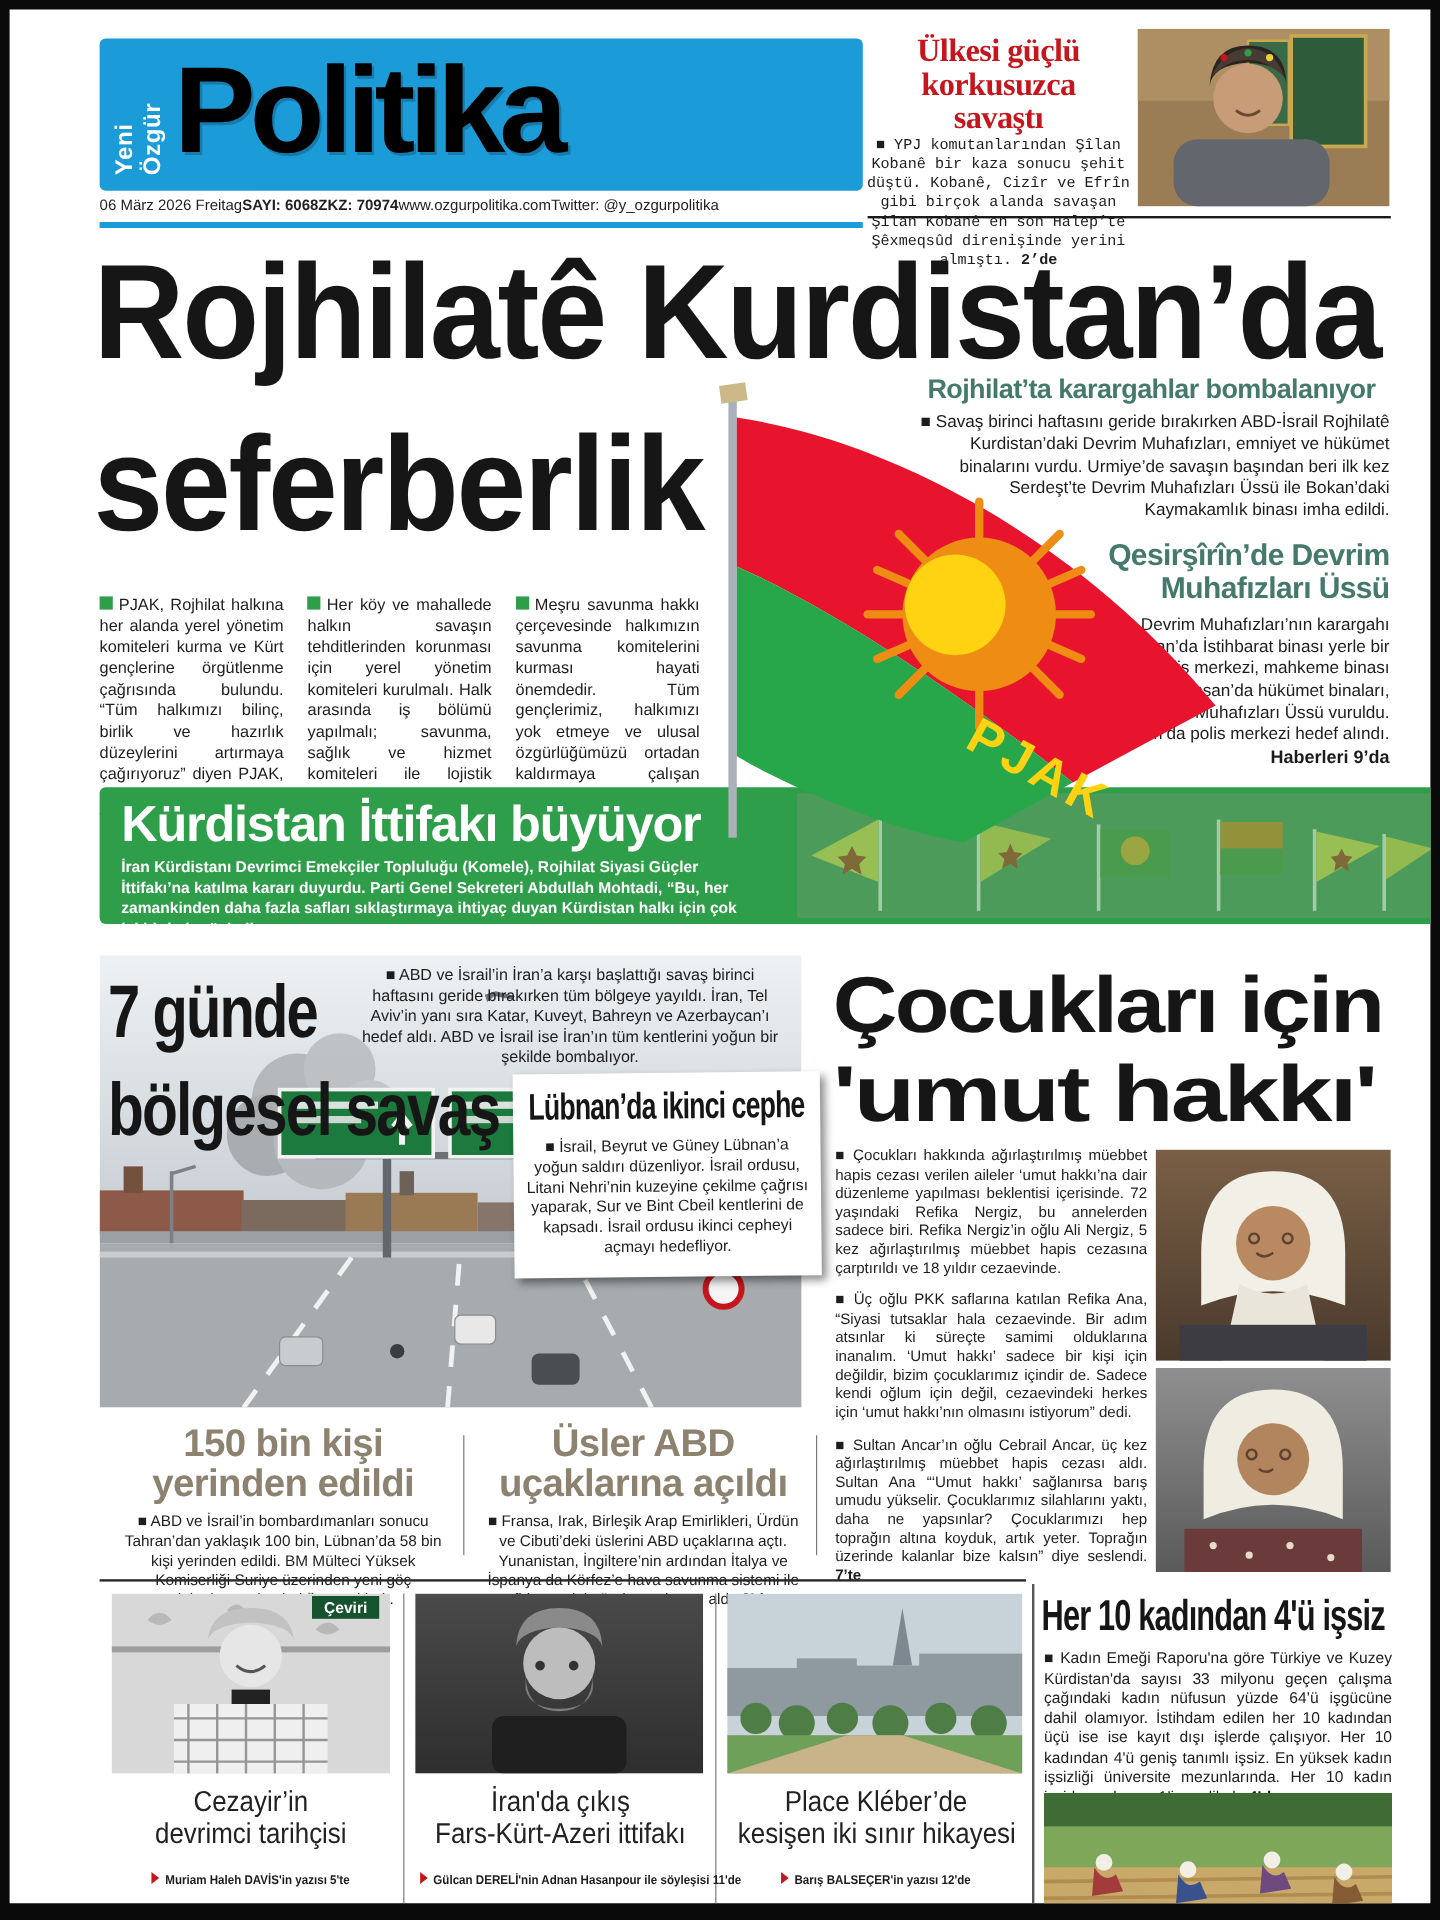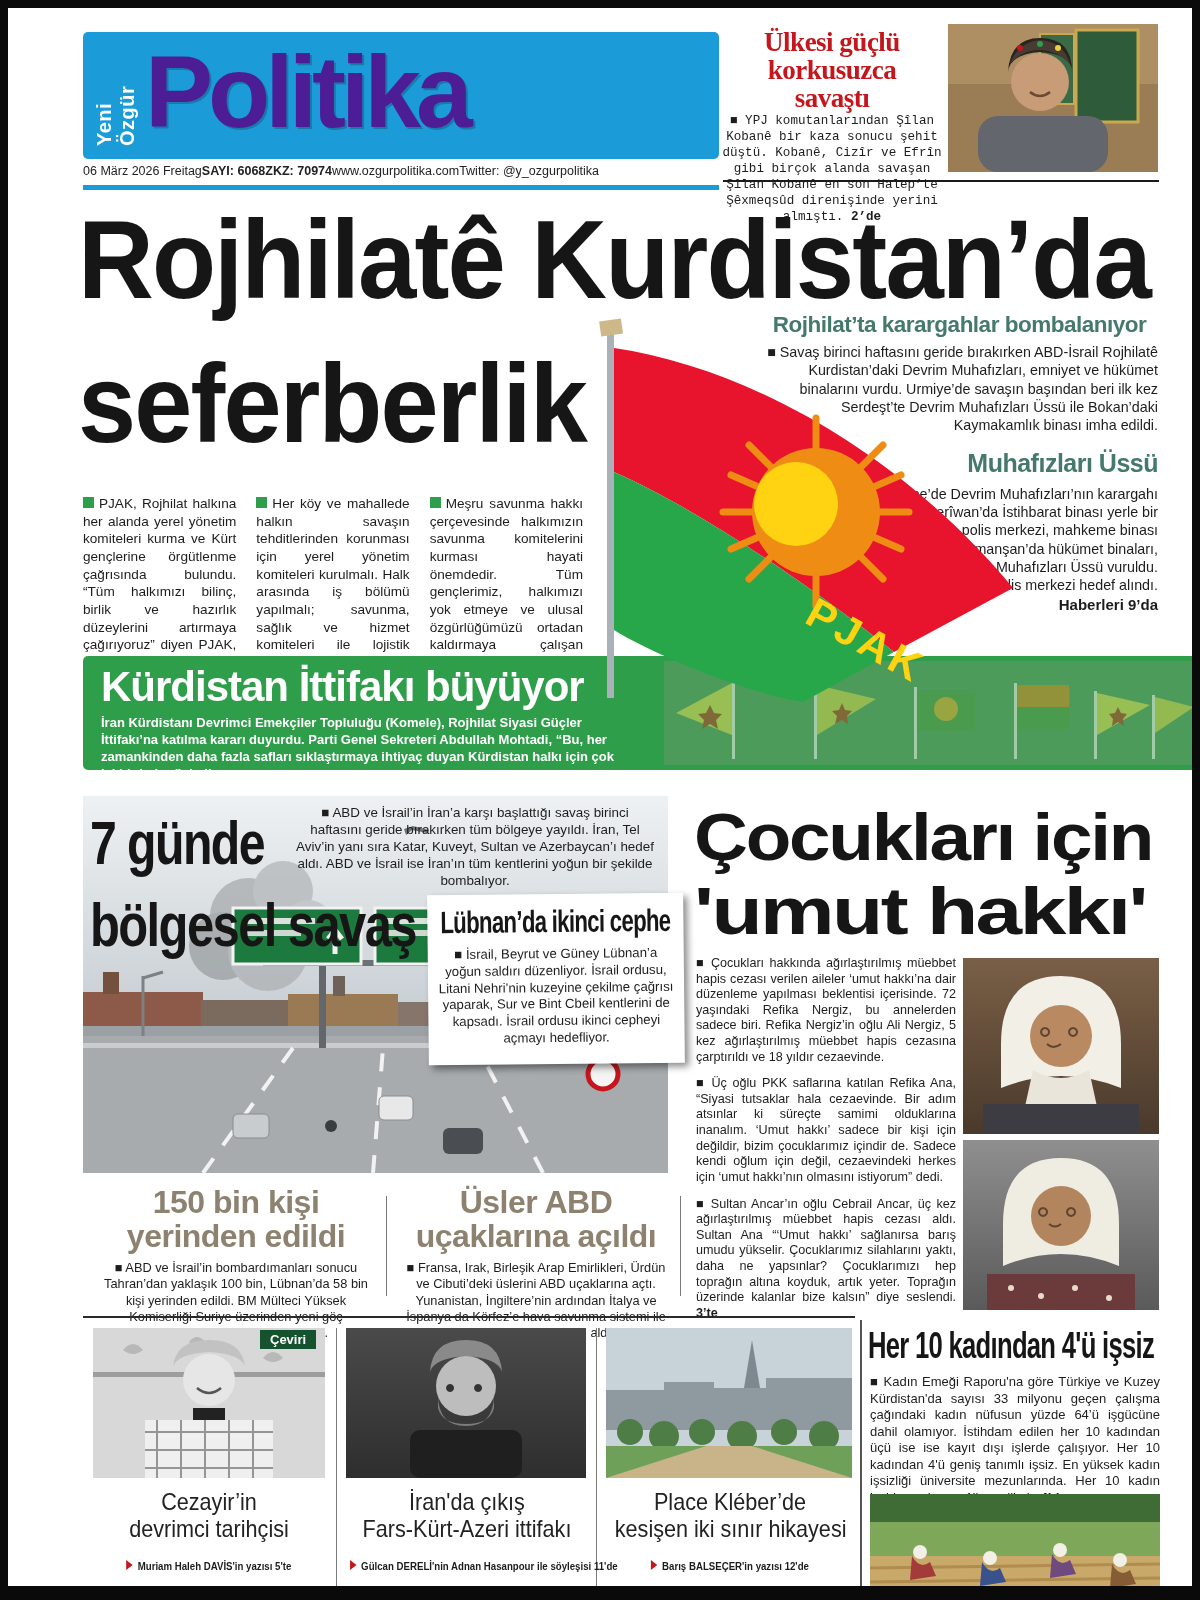--- a/index.html
+++ b/index.html
@@ -13,21 +13,21 @@
   .body-txt{line-height:1.27;color:#1d1d1d;}
   .just{text-align:justify;}
   .bullet-green{display:inline-block;width:11px;height:11px;background:#2f9e4a;margin-right:5px;}
   .red-arrow{display:inline-block;width:0;height:0;border-top:5px solid transparent;
              border-bottom:5px solid transparent;border-left:7px solid #c4161c;margin-right:5px;}
   .byline{font-size:10.5px;font-weight:bold;white-space:nowrap;transform:scaleX(0.92);transform-origin:center;text-align:center;}
   .bottom-head{font-size:24px;line-height:1.13;text-align:center;white-space:nowrap;
                transform:scaleX(0.9);transform-origin:center;color:#222;}
   .vline{background:#7a7a7a;width:1px;}
   .masthead{background:#1b9cd8;border-radius:5px;}
-  .brand-big{color:#4c1d95;font-weight:bold;font-size:102px;line-height:0.92;letter-spacing:-5px;
+  .brand-big{color:#000000;font-weight:bold;font-size:102px;line-height:0.92;letter-spacing:-5px;
              text-shadow:2px 2px 0 rgba(20,60,90,.35);}
   .brand-small{color:#fff;font-weight:bold;font-size:20px;writing-mode:vertical-rl;transform:rotate(180deg);letter-spacing:0.5px;}
   .dateline{font-size:12.5px;color:#222;display:flex;align-items:center;}
   .red-head{color:#c4161c;font-family:"Liberation Serif",serif;font-weight:bold;font-size:27px;
             line-height:1.04;text-align:center;letter-spacing:-0.5px;}
   .center{text-align:center;}
   .right{text-align:right;}
   .banner{background:#2f9e4a;border-radius:5px;}
   .banner-head{color:#fff;font-weight:bold;font-size:42px;letter-spacing:-1px;line-height:1;}
   .banner-body{color:#fff;font-weight:bold;font-size:13px;line-height:1.32;}
@@ -105,20 +105,21 @@
     </g>
     <circle cx="225" cy="212" r="64" fill="#ef8c14"></circle>
     <circle cx="205" cy="204" r="42" fill="#ffd312"></circle>
     <text x="212" y="322" font-size="42" font-weight="bold" fill="#ffd312" letter-spacing="4" transform="rotate(29 212 322)">PJAK</text>
   </svg>
 
   <div class="abs" style="left:753px;top:305px;width:397px;">
     <div class="teal-head center" style="font-size:22.5px;">Rojhilat’ta karargahlar bombalanıyor</div>
     <div class="body-txt right" style="font-size:14.3px;margin-top:6px;">■ Savaş birinci haftasını geride bırakırken ABD-İsrail Rojhilatê Kurdistan’daki Devrim Muhafızları, emniyet ve hükümet binalarını vurdu. Urmiye’de savaşın başından beri ilk kez Serdeşt’te Devrim Muhafızları Üssü ile Bokan’daki Kaymakamlık binası imha edildi.</div>
     <div class="teal-head right" style="font-size:25px;margin-top:16px;">
+      <div>Qesirşîrîn’de Devrim</div>
       <div>Muhafızları Üssü</div>
     </div>
     <div class="body-txt right" style="font-size:14.3px;margin-top:8px;width:320px;margin-left:77px;">■ Sine’de Devrim Muhafızları’nın karargahı bombalandı. Merîwan’da İstihbarat binası yerle bir edildi. Bane’de polis merkezi, mahkeme binası bombalandı. Kirmanşan’da hükümet binaları, Qesirşirîn’de Devrim Muhafızları Üssü vuruldu. Îlam’da polis merkezi hedef alındı.</div>
     <div class="right" style="font-size:15px;font-weight:bold;margin-top:2px;">Haberleri 9’da</div>
   </div>
 
   <div class="abs" style="left:75px;top:487px;width:500px;display:grid;grid-template-columns:1fr 1fr 1fr;gap:20px;">
     <div class="body-txt just" style="font-size:13.6px;line-height:1.3;"><span class="bullet-green"></span><span>PJAK, Rojhilat halkına her alanda yerel yönetim komiteleri kurma ve Kürt gençlerine örgütlenme çağrısında bulundu. “Tüm halkımızı bilinç, birlik ve hazırlık düzeylerini artırmaya çağırıyoruz” diyen PJAK, açıklamasında şu vurgulara dikkat çekti:</span></div>
     <div class="body-txt just" style="font-size:13.6px;line-height:1.3;"><span class="bullet-green"></span><span>Her köy ve mahallede halkın savaşın tehditlerinden korunması için yerel yönetim komiteleri kurulmalı. Halk arasında iş bölümü yapılmalı; savunma, sağlık ve hizmet komiteleri ile lojistik organize edilmeli ve başarıya ulaştırılmalıdır.</span></div>
     <div class="body-txt just" style="font-size:13.6px;line-height:1.3;"><span class="bullet-green"></span><span>Meşru savunma hakkı çerçevesinde halkımızın savunma komitelerini kurması hayati önemdedir. Tüm gençlerimiz, halkımızı yok etmeye ve ulusal özgürlüğümüzü ortadan kaldırmaya çalışan saldırılara karşı güçlü duruş sergilemeli.</span></div>
@@ -228,21 +229,21 @@
         <line x1="540" y1="188" x2="520" y2="182"></line>
     </g>
   </svg>
 
   <svg class="abs headline-svg" style="left:82px;top:798px;z-index:6;" width="182" height="74">
     <text x="0" y="58" font-size="62" textLength="174" lengthAdjust="spacingAndGlyphs">7 günde</text>
   </svg>
   <svg class="abs headline-svg" style="left:82px;top:880px;z-index:6;" width="334" height="74">
     <text x="0" y="58" font-size="62" textLength="326" lengthAdjust="spacingAndGlyphs">bölgesel savaş</text>
   </svg>
-  <div class="abs body-txt center" style="left:286px;top:796px;width:362px;font-size:13.4px;z-index:6;">■ ABD ve İsrail’in İran’a karşı başlattığı savaş birinci haftasını geride bırakırken tüm bölgeye yayıldı. İran, Tel Aviv’in yanı sıra Katar, Kuveyt, Sultan ve Azerbaycan’ı hedef aldı. ABD ve İsrail ise İran’ın tüm kentlerini yoğun bir şekilde bombalıyor.</div>
+  <div class="abs body-txt center" style="left:286px;top:796px;width:362px;font-size:13.4px;z-index:6;">■ ABD ve İsrail’in İran’a karşı başlattığı savaş birinci haftasını geride bırakırken tüm bölgeye yayıldı. İran, Tel Aviv’in yanı sıra Katar, Kuveyt, Bahreyn ve Azerbaycan’ı hedef aldı. ABD ve İsrail ise İran’ın tüm kentlerini yoğun bir şekilde bombalıyor.</div>
 
   <div class="abs lebanon-box" style="left:420px;top:886px;width:256px;height:170px;z-index:7;padding:8px 10px;box-sizing:border-box;">
     <svg width="236" height="38">
       <text x="118" y="30" text-anchor="middle" font-size="31" font-weight="bold" fill="#161616" textLength="230" lengthAdjust="spacingAndGlyphs" style="font-family:'Liberation Sans',sans-serif;letter-spacing:-1px;">Lübnan’da ikinci cephe</text>
     </svg>
     <div class="body-txt center" style="font-size:13.2px;margin-top:2px;">■ İsrail, Beyrut ve Güney Lübnan’a yoğun saldırı düzenliyor.  İsrail ordusu, Litani Nehri’nin kuzeyine çekilme çağrısı yaparak, Sur ve Bint Cbeil kentlerini de kapsadı. İsrail ordusu ikinci cepheyi açmayı hedefliyor.</div>
   </div>
 
   <div class="abs" style="left:92px;top:1178px;width:272px;">
     <div class="taupe-head" style="font-size:32px;">
@@ -268,21 +269,21 @@
     <text x="0" y="62" font-size="66" textLength="458" lengthAdjust="spacingAndGlyphs">Çocukları için</text>
   </svg>
   <svg class="abs headline-svg" style="left:686px;top:864px;" width="468" height="78">
     <text x="0" y="62" font-size="66" textLength="452" lengthAdjust="spacingAndGlyphs">'umut hakkı'</text>
   </svg>
   <div class="abs" style="left:688px;top:948px;width:260px;">
     <div class="body-txt just" style="font-size:12.6px;line-height:1.24;">■ Çocukları hakkında ağırlaştırılmış müebbet hapis cezası verilen aileler ‘umut hakkı’na dair düzenleme yapılması beklentisi içerisinde. 72 yaşındaki Refika Nergiz, bu annelerden sadece biri. Refika Nergiz’in oğlu Ali Nergiz, 5 kez ağırlaştırılmış müebbet hapis cezasına çarptırıldı ve 18 yıldır cezaevinde.</div>
     <div class="body-txt just" style="font-size:12.6px;line-height:1.24;margin-top:11px;">■ Üç oğlu PKK saflarına katılan Refika Ana, “Siyasi tutsaklar hala cezaevinde. Bir adım atsınlar ki süreçte samimi olduklarına inanalım. ‘Umut hakkı’ sadece bir kişi için değildir, bizim çocuklarımız içindir de. Sadece kendi oğlum için değil, cezaevindeki herkes için ‘umut hakkı’nın olmasını istiyorum” dedi.</div>
     <div class="body-txt just" style="font-size:12.6px;line-height:1.24;margin-top:11px;">
       <span>■ Sultan Ancar’ın oğlu Cebrail Ancar, üç kez ağırlaştırılmış müebbet hapis cezası aldı. Sultan Ana “‘Umut hakkı’ sağlanırsa barış umudu yükselir. Çocuklarımız silahlarını yaktı, daha ne yapsınlar? Çocuklarımızı hep toprağın altına koyduk, artık yeter. Toprağın üzerinde kalanlar bize kalsın” diye seslendi.</span>
-      <b>3’te</b>
+      <b>7’te</b>
     </div>
   </div>
   <svg class="abs" style="left:955px;top:950px;" width="196" height="176" viewBox="0 0 196 176">
     <defs>
         <linearGradient id="pbg1" x1="0" y1="0" x2="0" y2="1">
           <stop offset="0" stop-color="#7a5f46"></stop>
           <stop offset="1" stop-color="#4a3a2c"></stop>
         </linearGradient>
       </defs>
     <rect width="196" height="176" fill="url(#pbg1)"></rect>

